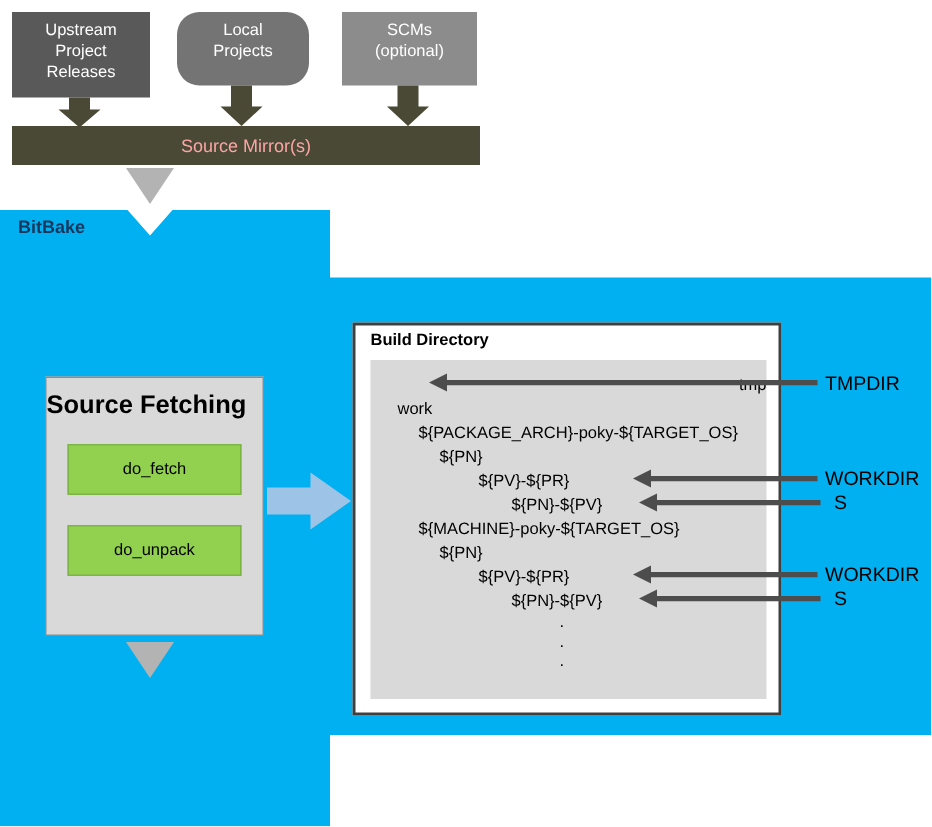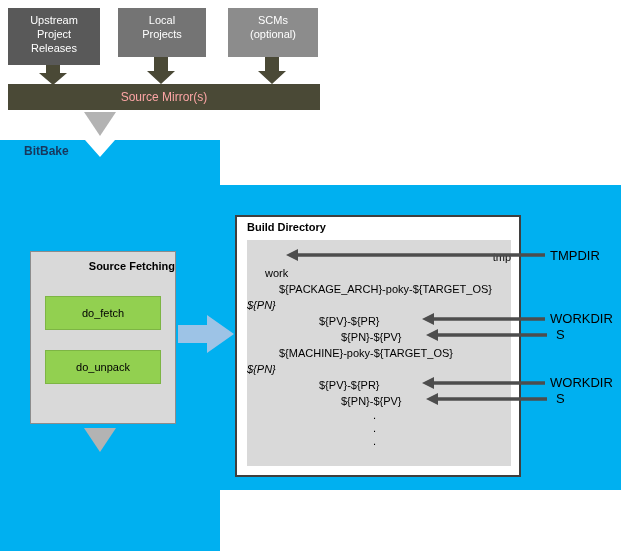--- a/index.html
+++ b/index.html
@@ -10,36 +10,36 @@
   .abs{position:absolute;}
   svg{position:absolute;left:0;top:0;}
   #bg-layer{z-index:0;}
   #arrow-layer{z-index:10;pointer-events:none;}
   .topbox{
     z-index:2;color:#ffffff;font-size:11px;line-height:1.28;text-align:center;
     display:flex;align-items:flex-start;justify-content:center;
     white-space:pre-line;padding-top:5px;box-sizing:border-box;
   }
   #box-upstream{left:8px;top:8px;width:92px;height:57px;background:#595959;}
-  #box-local{left:118px;top:8px;width:88px;height:49px;background:#747474;}
+  #box-local{left:118px;top:8px;width:88px;height:49px;background:#747474;border-radius:15px;}
   #box-scms{left:228px;top:8px;width:90px;height:49px;background:#8c8c8c;}
   #mirror-bar{
     left:8px;top:84px;width:312px;height:26px;background:#4a4936;z-index:2;
     color:#fca5a5;font-size:12px;text-align:center;line-height:26px;
   }
   #bitbake-label{
-    left:24px;top:144px;z-index:2;font-size:12px;font-weight:bold;color:#17375d;
+    left:12px;top:144px;z-index:2;font-size:12px;font-weight:bold;color:#17375d;
   }
   #source-fetching-box{
     left:30px;top:251px;width:146px;height:173px;background:#d9d9d9;
     border:1px solid #8c8c8c;box-sizing:border-box;z-index:2;
   }
   #source-fetching-title{
-    position:absolute;left:0;right:0;top:8px;text-align:right;
-    font-size:11px;font-weight:bold;color:#000000;
+    position:absolute;left:0;right:0;top:8px;text-align:left;
+    font-size:17px;font-weight:bold;color:#000000;
   }
   .task-btn{
     position:absolute;left:14px;width:116px;height:34px;background:#92d050;
     border:1px solid #7db544;box-sizing:border-box;
     font-size:11px;color:#000000;text-align:center;line-height:32px;
   }
   #task-do-fetch{top:44px;}
   #task-do-unpack{top:98px;}
   #build-directory-box{
     left:235px;top:215px;width:286px;height:262px;background:#ffffff;
@@ -49,21 +49,21 @@
     position:absolute;left:10px;top:4px;font-size:11px;font-weight:bold;color:#000000;
   }
   #tree-panel{
     position:absolute;left:10px;top:23px;width:264px;height:226px;
     background:#d9d9d9;padding-top:9px;box-sizing:border-box;
   }
   .tree-line{font-size:11px;line-height:16px;color:#000000;white-space:nowrap;}
   .ind-0{padding-left:8px;text-align:right;}
   .ind-1{padding-left:18px;}
   .ind-2{padding-left:32px;}
-  .ind-3{font-style:italic;}
+  .ind-3{padding-left:46px;}
   .ind-4{padding-left:72px;}
   .ind-5{padding-left:74px;margin-left:20px;}
   #tree-ellipsis{position:absolute;left:126px;top:169px;}
   #tree-ellipsis div{font-size:11px;line-height:13px;color:#000000;}
   .ptr-label{
     z-index:11;font-size:13px;line-height:13px;color:#000000;font-weight:normal;
   }
 </style>
 </head>
 <body>

